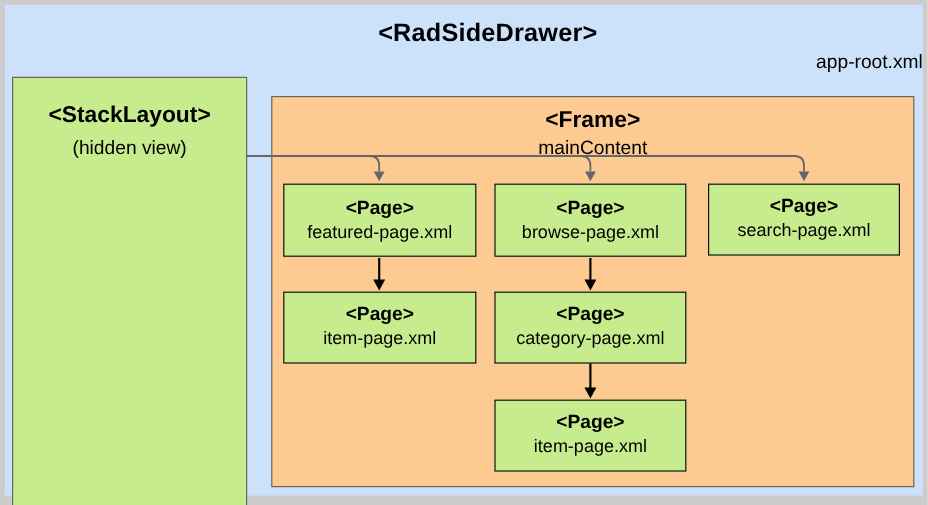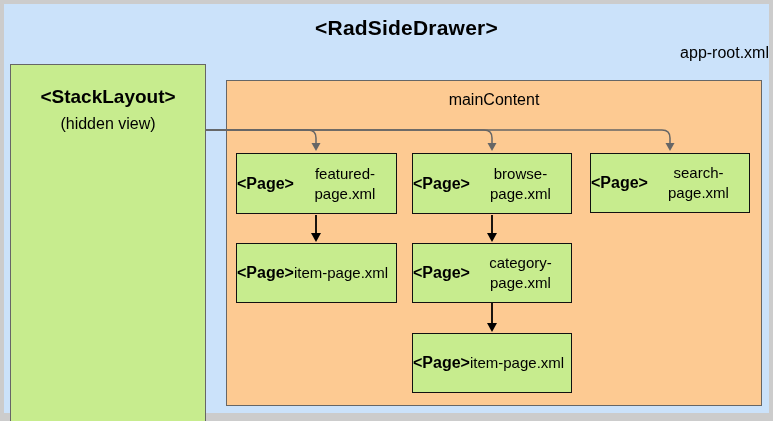--- a/index.html
+++ b/index.html
@@ -70,21 +70,23 @@
     font-size: 16px;
     line-height: 21px;
     margin-top: 4px;
   }
   .page-box {
     position: absolute;
     box-sizing: border-box;
     background: #c7ec8e;
     border: 1.5px solid #111111;
     display: flex;
+    flex-direction: column;
     align-items: center;
+    justify-content: center;
     text-align: center;
     color: #000000;
   }
   .page-title {
     font-size: 16px;
     font-weight: bold;
     line-height: 20px;
   }
   .page-file {
     font-size: 15px;
@@ -106,20 +108,21 @@
     <div class="root-title">&lt;RadSideDrawer&gt;</div>
     <div class="root-subtitle">app-root.xml</div>
   </div>
 
   <div class="bigbox drawer-box">
     <div class="big-title">&lt;StackLayout&gt;</div>
     <div class="big-note">(hidden view)</div>
   </div>
 
   <div class="bigbox frame-box">
+    <div class="big-title">&lt;Frame&gt;</div>
     <div class="big-sub">mainContent</div>
   </div>
 
   <div class="page-box" style="left:236px;top:153px;width:161px;height:61px">
     <div class="page-title">&lt;Page&gt;</div>
     <div class="page-file">featured-page.xml</div>
   </div>
   <div class="page-box" style="left:412px;top:153px;width:160px;height:61px">
     <div class="page-title">&lt;Page&gt;</div>
     <div class="page-file">browse-page.xml</div>

